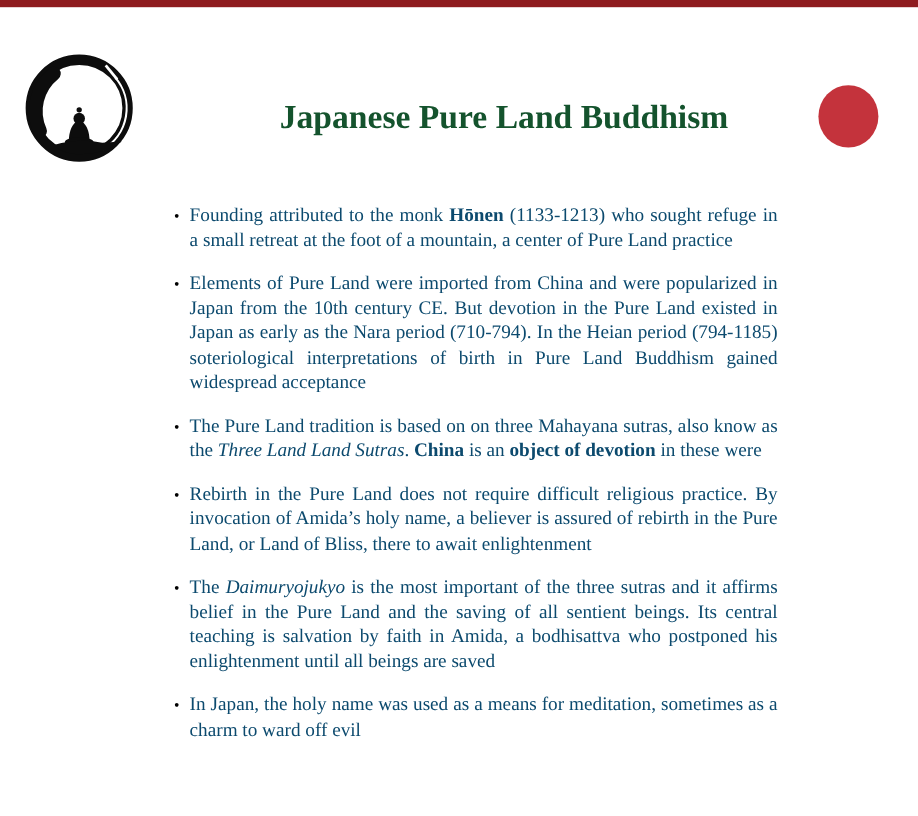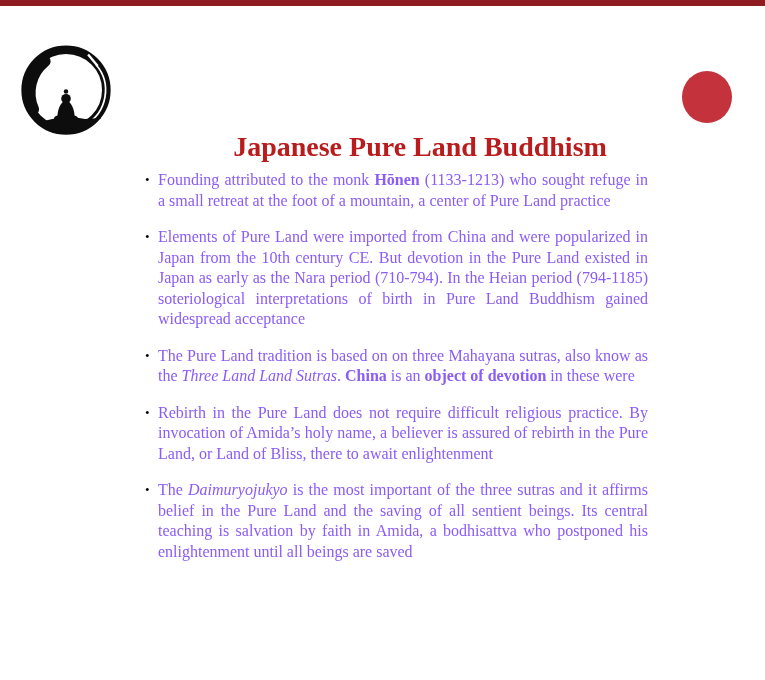--- a/index.html
+++ b/index.html
@@ -25,21 +25,21 @@
     letter-spacing:0px;
   }
   .accent-circle{
     position:absolute;left:682px;top:71px;width:50px;height:52px;
     border-radius:50%;
     background:#c4333c;
   }
   .bullet-list{
     position:absolute;left:145px;top:170px;width:503px;
     margin:0;padding:0;list-style:none;
-    font-size:16px;line-height:20.5px;color:#8b5cf6;
+    font-size:16px;line-height:20.5px;color:#0c4a6e;
   }
   .bullet-item{
     position:relative;
     padding-left:13px;
     margin:0 0 16px 0;
     text-align:justify;
   }
   .bullet-item::before{
     content:"\2022";
     position:absolute;left:0;top:0;
@@ -66,25 +66,26 @@
       <line x1="73" y1="13" x2="83" y2="25" stroke="#ffffff" stroke-width="2.4"></line>
 
       <circle cx="50" cy="51.5" r="2.3" fill="#0d0d0d"></circle>
       <circle cx="50" cy="59" r="5" fill="#0d0d0d"></circle>
       <path d="M50,60 C44,63 41,70 41,79 L59,79 C59,70 56,63 50,60 Z" fill="#0d0d0d"></path>
       <ellipse cx="50" cy="79.5" rx="12.5" ry="4.2" fill="#0d0d0d"></ellipse>
       <path d="M28,82 Q50,76 70,80 L87,79 Q70,91 48,90 Q34,89 28,82 Z" fill="#0d0d0d"></path>
     </svg>
   </div>
 
-  <h1 class="slide-title" style="color: #b91c1c; margin-top: 48px;">Japanese Pure Land Buddhism</h1>
+  <h1 class="slide-title" style="color: #14532d;">Japanese Pure Land Buddhism</h1>
 
   <div class="accent-circle" style="background: rgb(196, 51, 60);"></div>
 
   <ul class="bullet-list">
       <li class="bullet-item"><span>Founding attributed to the monk </span><span class="seg-b">Hōnen</span><span> (1133-1213) who sought refuge in a small retreat at the foot of a mountain, a center of Pure Land practice</span></li>
       <li class="bullet-item"><span>Elements of Pure Land were imported from China and were popularized in Japan from the 10th century CE. But devotion in the Pure Land existed in Japan as early as the Nara period (710-794). In the Heian period (794-1185) soteriological interpretations of birth in Pure Land Buddhism gained widespread acceptance</span></li>
       <li class="bullet-item"><span>The Pure Land tradition is based on on three Mahayana sutras, also know as the </span><span class="seg-i">Three Land Land Sutras</span><span>. </span><span class="seg-b">China</span><span> is an </span><span class="seg-b">object of devotion</span><span> in these were</span></li>
       <li class="bullet-item"><span>Rebirth in the Pure Land does not require difficult religious practice. By invocation of Amida’s holy name, a believer is assured of rebirth in the Pure Land, or Land of Bliss, there to await enlightenment</span></li>
       <li class="bullet-item"><span>The </span><span class="seg-i">Daimuryojukyo</span><span> is the most important of the three sutras and it affirms belief in the Pure Land and the saving of all sentient beings. Its central teaching is salvation by faith in Amida, a bodhisattva who postponed his enlightenment until all beings are saved</span></li>
+      <li class="bullet-item"><span>In Japan, the holy name was used as a means for meditation, sometimes as a charm to ward off evil</span></li>
     </ul>
 
 </div>
 
 </body></html>

